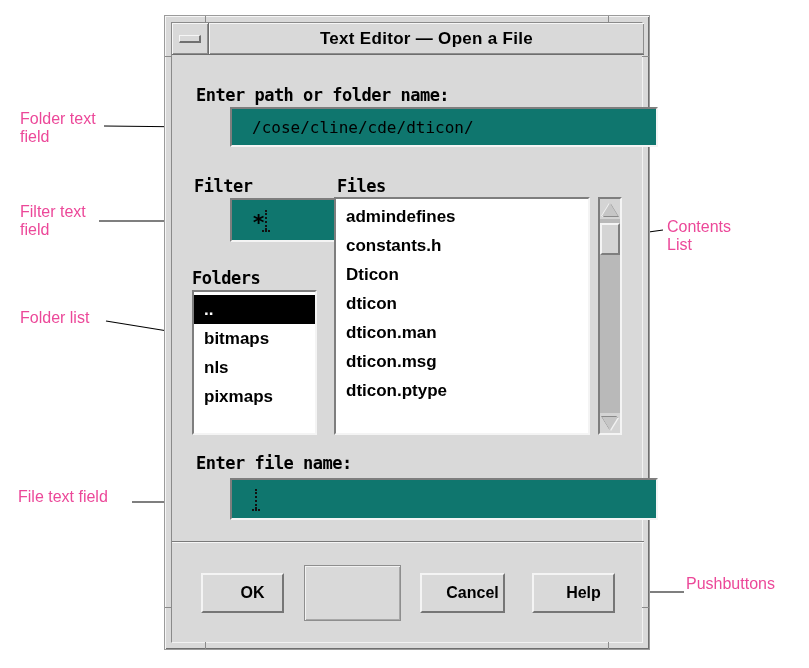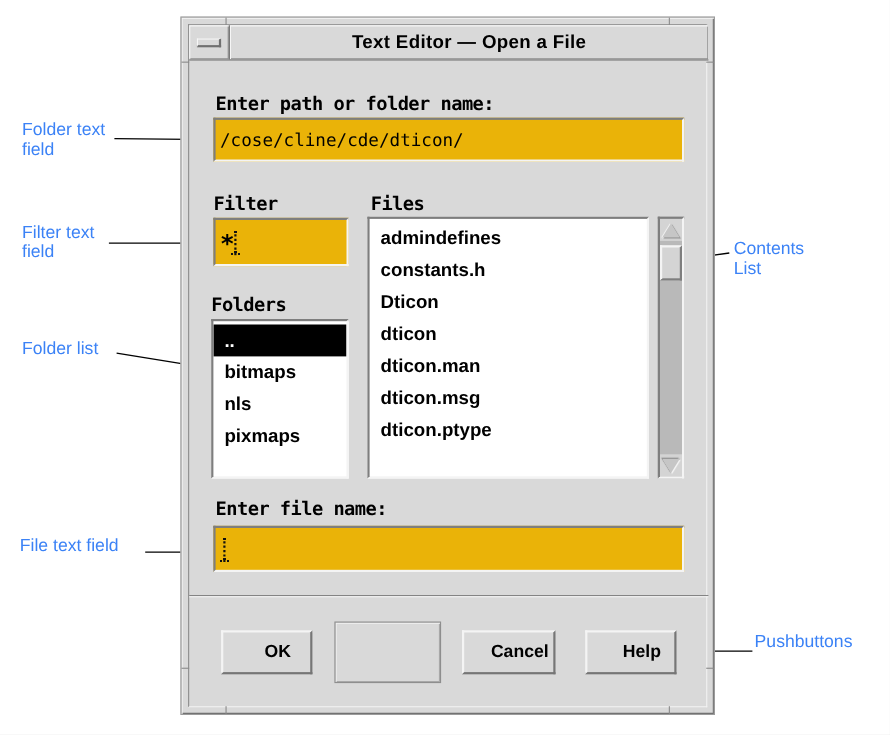--- a/index.html
+++ b/index.html
@@ -12,21 +12,21 @@
     overflow:hidden;
   }
 
   
   #leaders { position:absolute; left:0; top:0; width:809px; height:668px; pointer-events:none; }
 
   
   .ann {
     position:absolute;
     font:16px/18px "Liberation Sans", sans-serif;
-    color:#3b82f6;
+    color:#ec4899;
     white-space:nowrap;
   }
 
   
   .window {
     position:absolute;
     left:164px; top:15px; width:486px; height:635px;
     background:#d9d9d9;
     border:1px solid #9b9b9b;
     box-shadow: inset 1px 1px 0 #f6f6f6, inset -1px -1px 0 #6e6e6e;
@@ -73,28 +73,29 @@
 
   
   .dlabel {
     position:absolute;
     font:bold 17px "DejaVu Sans Mono", monospace;
     letter-spacing:-0.5px;
     white-space:nowrap;
   }
   .field {
     position:absolute;
-    background:#eab308;
+    background:#0f766e;
     border-top:2px solid #7e7e7e; border-left:2px solid #7e7e7e;
     border-bottom:2px solid #f4f4f4; border-right:2px solid #f4f4f4;
     font:16px "DejaVu Sans Mono", monospace;
     display:flex; align-items:center;
-    padding-left:4px;
+    padding-left:20px;
     white-space:pre;
     cursor:text;
+    margin-left:36px;
   }
   .listbox {
     position:absolute;
     background:#ffffff;
     border-top:2px solid #7e7e7e; border-left:2px solid #7e7e7e;
     border-bottom:2px solid #f4f4f4; border-right:2px solid #f4f4f4;
     overflow:hidden;
     padding-top:3px;
   }
   .list-item {

